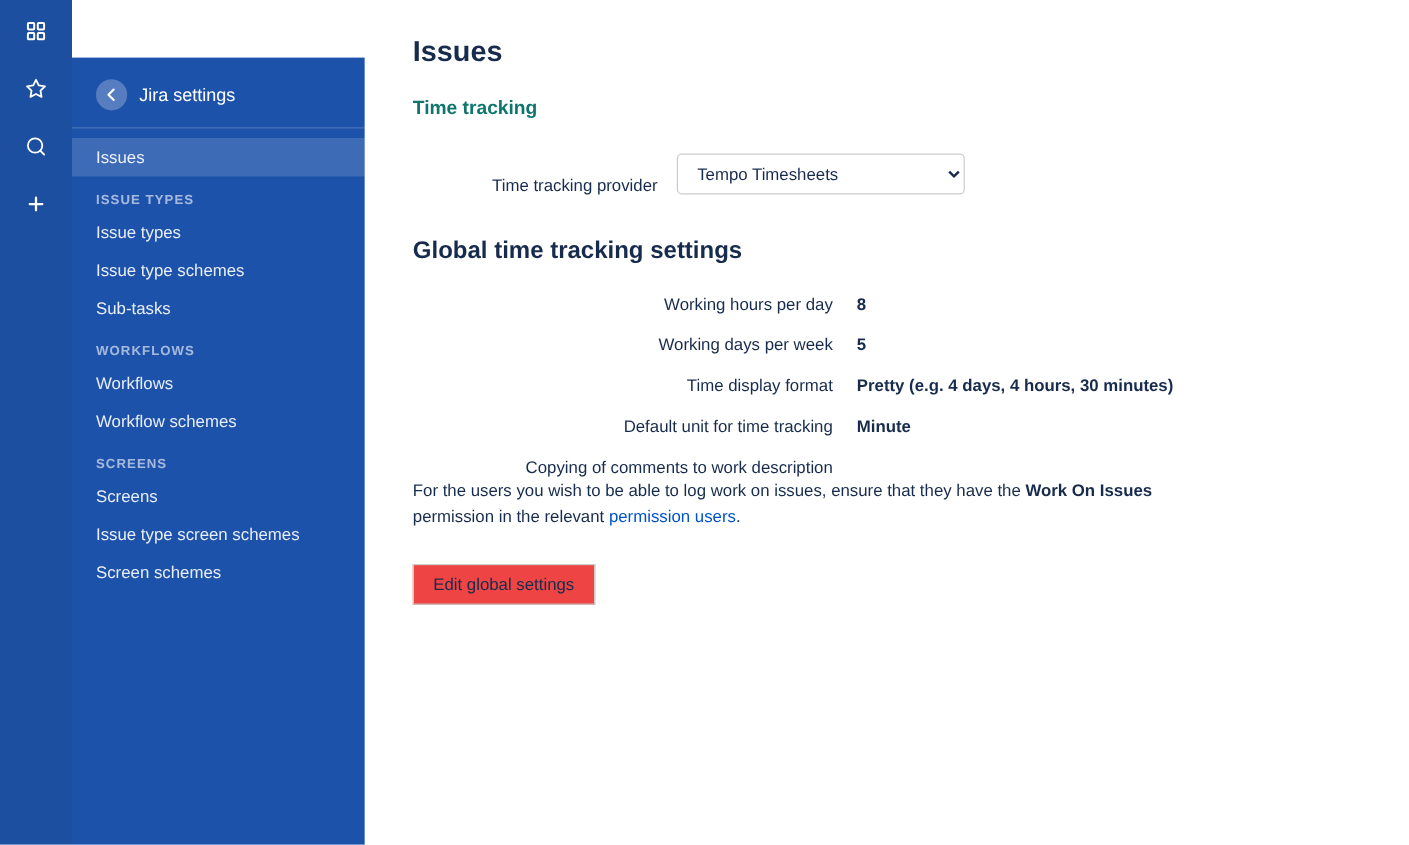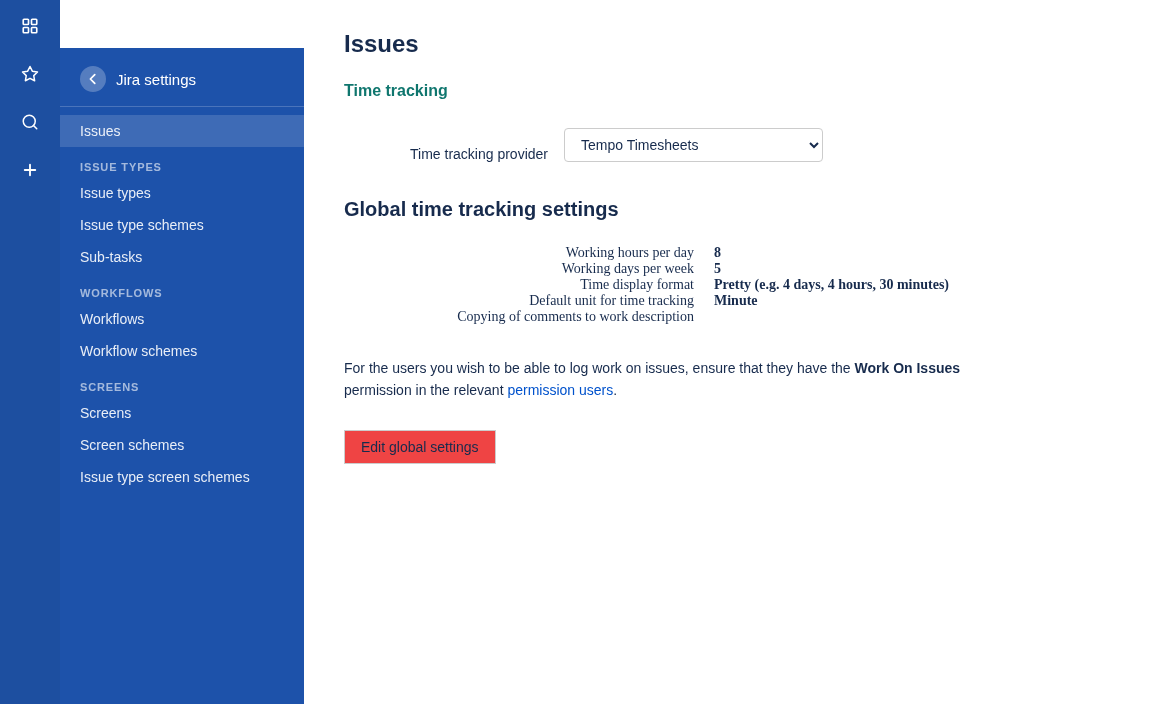--- a/index.html
+++ b/index.html
@@ -106,44 +106,43 @@
       margin-bottom: 36px;
     }
     .provider-label {
       min-width: 220px;
       text-align: right;
       padding-right: 16px;
       font-size: 14px;
       color: #172b4d;
     }
     .provider-select {
-      width: 259px;
+      width: 240px;
       padding: 7px 12px;
       border: 1px solid #ccc;
       border-radius: 4px;
       font-size: 14px;
       color: #172b4d;
       background: white;
       appearance: auto;
       cursor: pointer;
     }
 
     
     .global-settings-title {
       font-size: 20px;
       font-weight: 600;
       color: #172b4d;
       margin-bottom: 24px;
     }
     .settings-grid {
       display: grid;
       grid-template-columns: 1fr 1fr;
+      row-gap: 18px;
       max-width: 740px;
-      margin-bottom: 32px;
-      font-family: Liberation Serif, serif;
     }
     .settings-label {
       text-align: right;
       padding-right: 20px;
       font-size: 14px;
       color: #172b4d;
       display: flex; align-items: center; justify-content: flex-end;
     }
     .settings-value {
       font-size: 14px;
@@ -223,22 +222,22 @@
   <a class="sidebar-section-link">Issue types</a>
   <a class="sidebar-section-link">Issue type schemes</a>
   <a class="sidebar-section-link">Sub-tasks</a>
 
   <div class="sidebar-category">WORKFLOWS</div>
   <a class="sidebar-section-link">Workflows</a>
   <a class="sidebar-section-link">Workflow schemes</a>
 
   <div class="sidebar-category">SCREENS</div>
   <a class="sidebar-section-link">Screens</a>
+  <a class="sidebar-section-link">Issue type screen schemes</a>
   <a class="sidebar-section-link">Screen schemes</a>
-  <a class="sidebar-section-link">Issue type screen schemes</a>
 </div>
 
 <div class="main-content">
   <h1 class="page-title">Issues</h1>
   <h2 class="section-title">Time tracking</h2>
 
   
   <div class="provider-row">
     <span class="provider-label">Time tracking provider</span>
     <select class="provider-select"><option>Tempo Timesheets</option></select>

